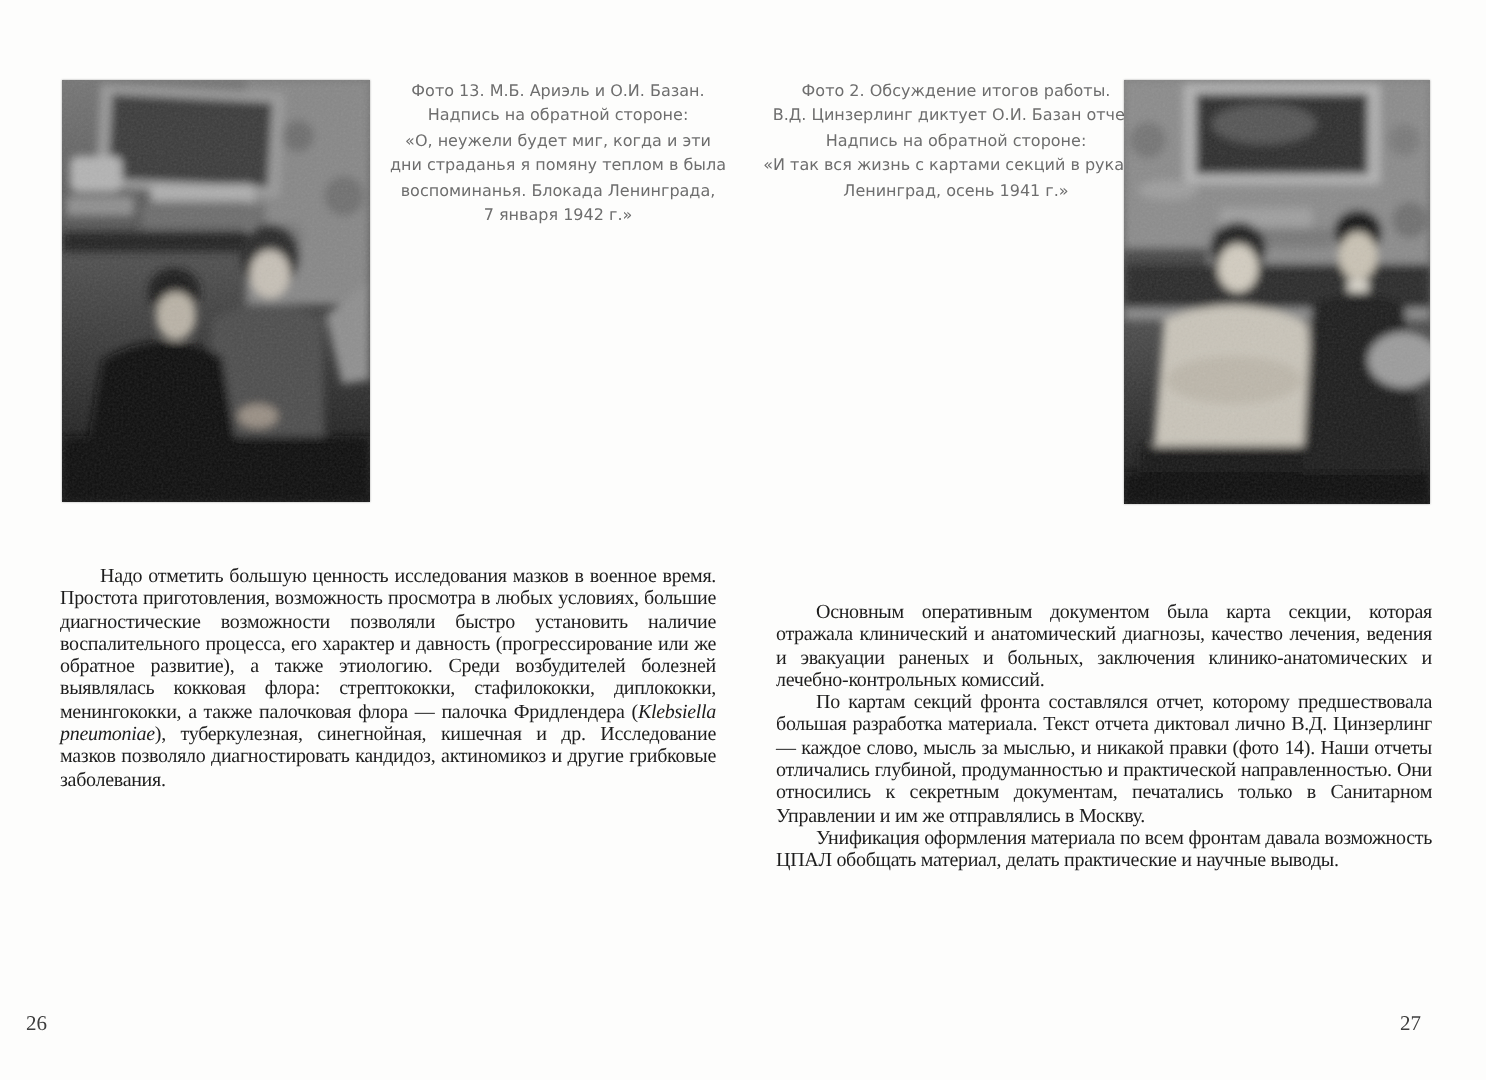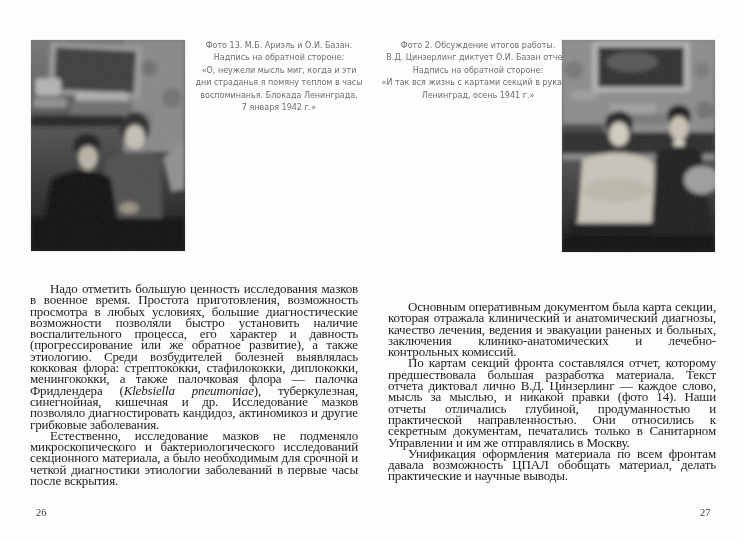--- a/index.html
+++ b/index.html
@@ -29,37 +29,37 @@
     line-height: 12.4px;
     color: #6e6e6e;
     text-align: left;
   }
   .caption-left  { left: 188px; top: 40px; width: 182px; }
   .caption-right { left: 392px; top: 40px; width: 172px; }
   .cap-line { white-space: nowrap; }
 
   .bodytext {
     position: absolute;
-    font-size: 13px;
+    font-size: 10px;
     line-height: 11.3px;
     letter-spacing: -0.15px;
     text-align: justify;
     color: #1d1d1d;
   }
   .bodytext p { margin: 0; text-indent: 20px; }
   .bodytext-left  { left: 30px;  top: 283px; width: 328px; }
   .bodytext-right { left: 388px; top: 301px; width: 328px; }
 
   .pagenum {
     position: absolute;
     top: 507px;
     font-size: 10.5px;
     color: #3d3d3d;
   }
-  .pagenum-left  { left: 36px; }
+  .pagenum-left  { left: 13px; }
   .pagenum-right { left: 700px; }
 </style>
 </head>
 <body>
 
 <div class="spread">
 
   <div>
 
     <div class="photo photo-left">
@@ -107,29 +107,28 @@
           <path d="M132 118 L154 100 L154 150 L140 152 Z" fill="#8f8f8f"></path>
           <rect x="0" y="178" width="154" height="33" fill="#0c0c0c"></rect>
         </g>
         <rect width="154" height="211" filter="url(#noise1)"></rect>
       </svg>
     </div>
 
     <div class="caption caption-left">
       <div class="cap-line">Фото 13. М.Б. Ариэль и О.И. Базан.</div>
       <div class="cap-line">Надпись на обратной стороне:</div>
-      <div class="cap-line">«О, неужели мысль миг, когда и эти</div>
-      <div class="cap-line">дни страданья я помяну теплом в часы</div>
+      <div class="cap-line">«О, неужели будет миг, когда и эти</div>
+      <div class="cap-line">дни страданья я помяну теплом в была</div>
       <div class="cap-line">воспоминанья. Блокада Ленинграда,</div>
       <div class="cap-line">7 января 1942 г.»</div>
     </div>
 
     <div class="bodytext bodytext-left">
       <p><span>Надо отметить большую ценность исследования мазков в военное время. Простота приготовления, возможность просмотра в любых условиях, большие диагностические возможности позволяли быстро установить наличие воспалительного процесса, его характер и давность (прогрессирование или же обратное развитие), а также этиологию. Среди возбудителей болезней выявлялась кокковая флора: стрептококки, стафилококки, диплококки, менингококки, а также палочковая флора — палочка Фридлендера (</span><i>Klebsiella pneumoniae</i><span>), туберкулезная, синегнойная, кишечная и др. Исследование мазков позволяло диагностировать кандидоз, актиномикоз и другие грибковые заболевания.</span></p>
-      <p>Естественно, исследование мазков не подменяло микроскопического и бактериологического исследований секционного материала, а было необходимым для срочной и четкой диагностики этиологии заболеваний в первые часы после вскрытия.</p>
     </div>
 
     <div class="pagenum pagenum-left">26</div>
   </div>
 
   <div>
 
     <div class="caption caption-right">
       <div class="cap-line">Фото 2. Обсуждение итогов работы.</div>
       <div class="cap-line">В.Д. Цинзерлинг диктует О.И. Базан отчет.</div>

